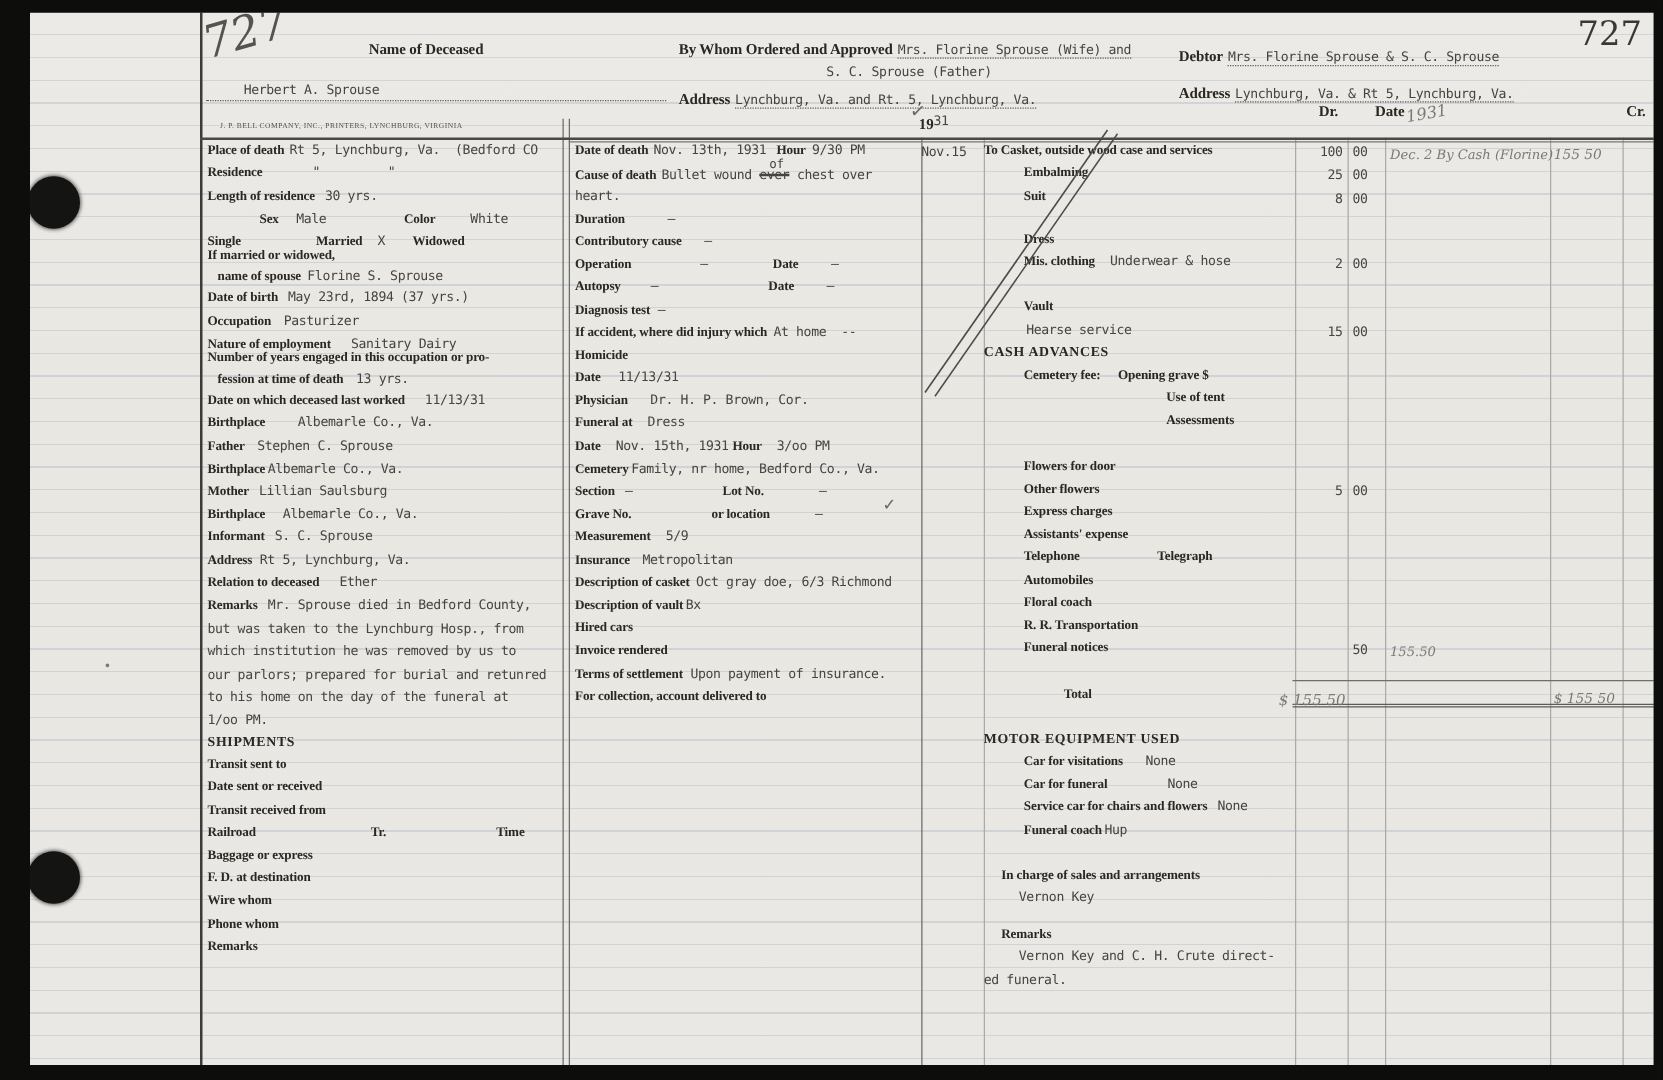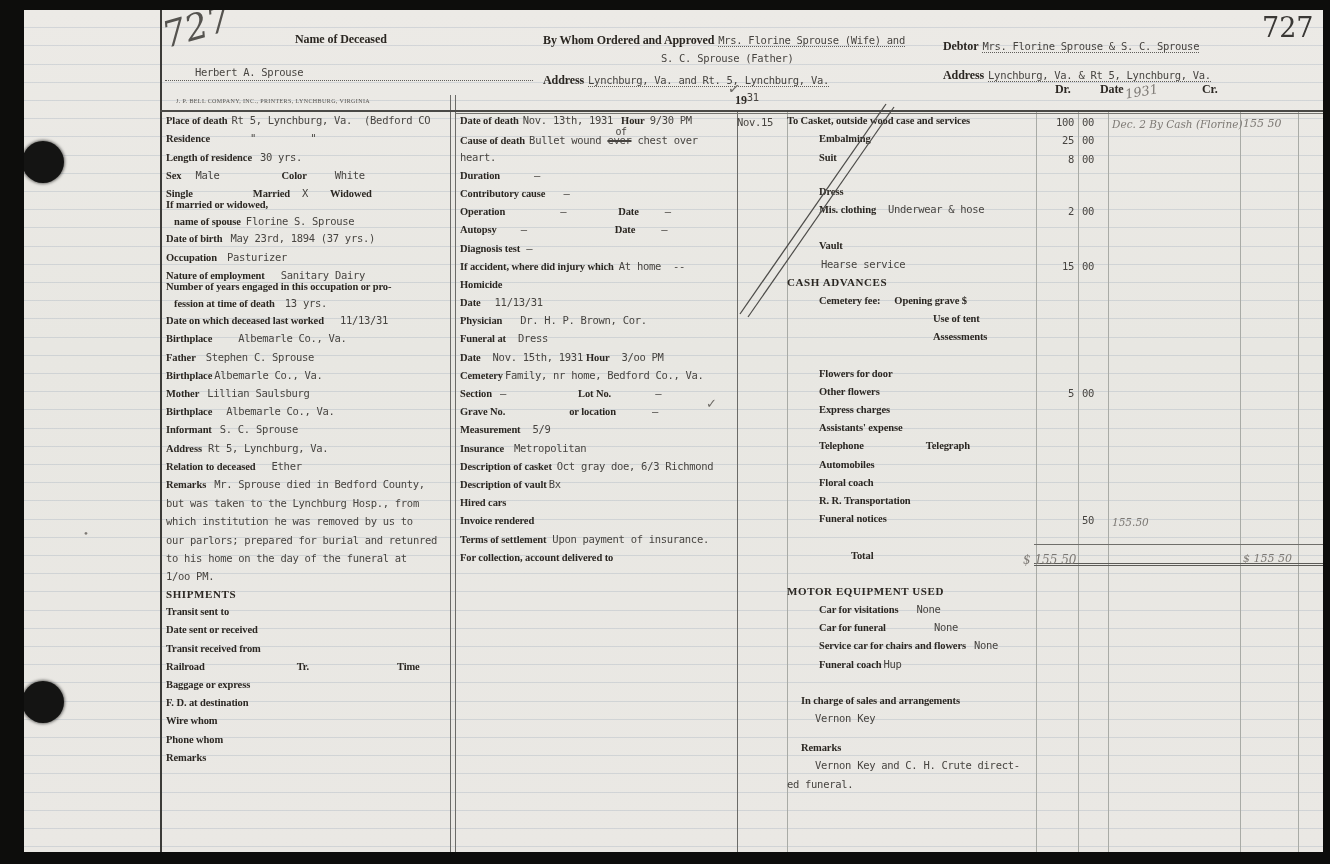--- a/index.html
+++ b/index.html
@@ -106,36 +106,36 @@
     </div>
     <div style="margin-top:11px;white-space:nowrap;">
       <span class="p" style="font-size:12px;">Address</span>
       <span class="t dotted">Lynchburg, Va. &amp; Rt 5, Lynchburg, Va.</span>
     </div>
   </div>
 
   <span class="p" style="position:absolute;left:1055px;top:82px;font-size:12px;">Dr.</span>
   <span class="p" style="position:absolute;left:1100px;top:82px;font-size:12px;">Date</span>
   <span class="w" style="position:absolute;left:1125px;top:84px;transform:rotate(-10deg);font-size:13px;">1931</span>
-  <span class="p" style="position:absolute;left:1202px;top:82px;font-size:12px;">Cr.</span>
+  <span class="p" style="position:absolute;left:1301px;top:82px;font-size:12px;">Cr.</span>
 
   <span class="printer" style="position:absolute;left:176px;top:98px;">J. P. BELL COMPANY, INC., PRINTERS, LYNCHBURG, VIRGINIA</span>
   <span class="check" style="position:absolute;left:728px;top:80px;font-size:15px;transform:rotate(8deg);">✓</span>
 
   <div class="col" id="col-left" style="left:166px;width:282px;">
       <div class="frow" style="height: 18.2px;">
         <div class="ln"><span class="seg p">Place of death</span><span class="seg t" style="margin-left: 4px;">Rt 5, Lynchburg, Va.  (Bedford CO</span></div>
       </div>
       <div class="frow" style="height: 18.2px;">
         <div class="ln"><span class="seg p">Residence</span><span class="seg t" style="margin-left: 40px;">"         "</span></div>
       </div>
       <div class="frow" style="height: 18.2px;">
         <div class="ln"><span class="seg p">Length of residence</span><span class="seg t" style="margin-left: 8px;">30 yrs.</span></div>
       </div>
-      <div class="frow" style="height: 18.2px;">
+      <div class="frow" style="height: 18.2px; align-items: center;">
         <div class="ln"><span class="seg p">Sex</span><span class="seg t" style="margin-left: 14px;">Male</span><span class="seg p" style="margin-left: 62px;">Color</span><span class="seg t" style="margin-left: 28px;">White</span></div>
       </div>
       <div class="frow" style="height: 18.2px;">
         <div class="ln"><span class="seg p">Single</span><span class="seg p" style="margin-left: 60px;">Married</span><span class="seg t" style="margin-left: 12px;">X</span><span class="seg p" style="margin-left: 22px;">Widowed</span></div>
       </div>
       <div class="frow" style="height: 27.3px;">
         <div class="ln"><span class="seg p">If married or widowed,</span></div>
         <div class="ln"><span class="seg p" style="margin-left: 8px;">name of spouse</span><span class="seg t" style="margin-left: 5px;">Florine S. Sprouse</span></div>
       </div>
       <div class="frow" style="height: 18.2px;">

